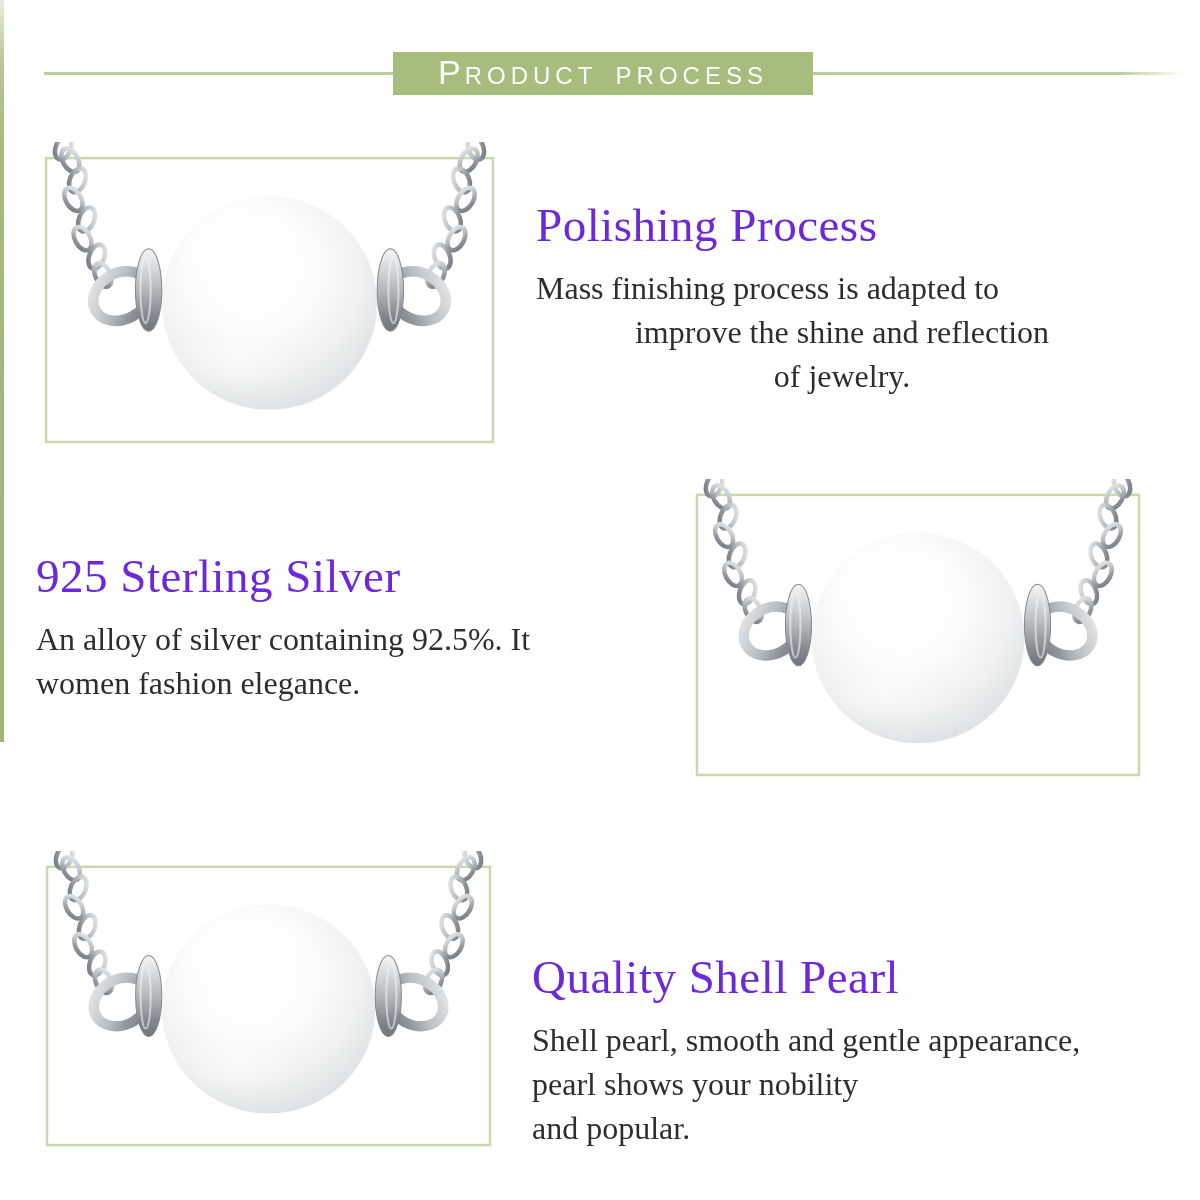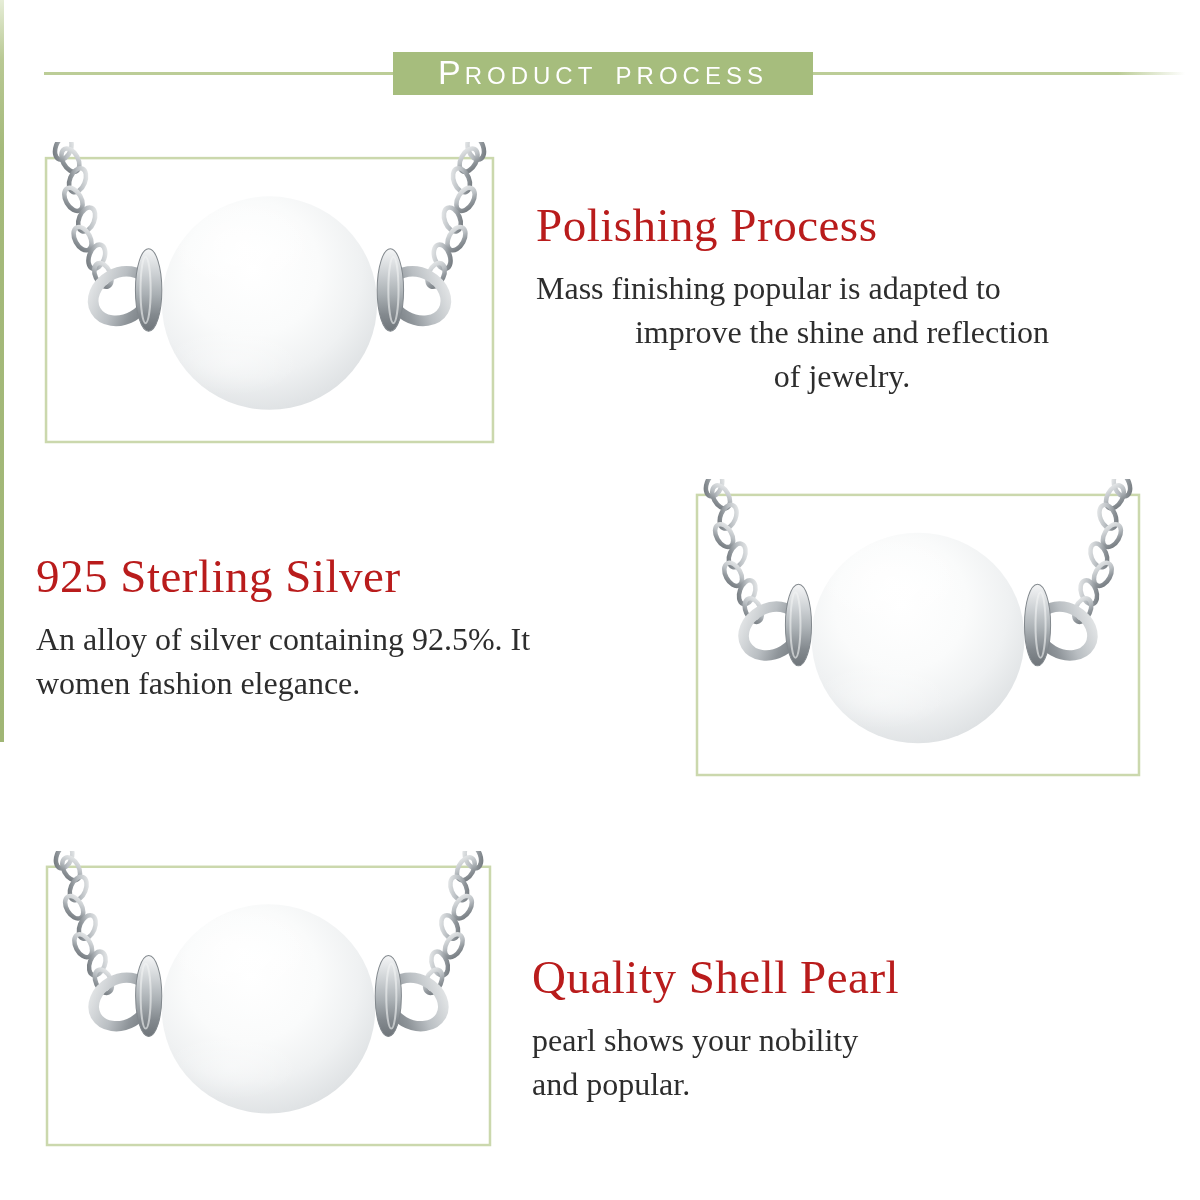--- a/index.html
+++ b/index.html
@@ -34,21 +34,21 @@
   .ring{fill:none;stroke:url(#metalGrad);stroke-width:10.5;}
   .cap{fill:url(#capGrad);stroke:#82888d;stroke-width:1;}
   .capline{fill:none;stroke:#f2f3f4;stroke-width:2;opacity:.6;}
   
   .textblock{position:absolute;width:600px;}
   .tb-1{left:536px;top:197px;}
   .tb-2{left:36px;top:548px;}
   .tb-3{left:532px;top:949px;}
   .textblock h2{
     margin:0;font-size:47px;line-height:56px;font-weight:400;
-    color:#b91c1c;letter-spacing:0.5px;white-space:nowrap;
+    color:#6d28d9;letter-spacing:0.5px;white-space:nowrap;
   }
   .body-copy{margin:13px 0 0 0;font-size:32px;line-height:44px;color:#2d2d2d;}
   .body-copy .line{display:block;white-space:nowrap;}
   .body-copy .line.indent{padding-left:12px;text-align:center;}
 </style>
 </head>
 <body>
 
 <div class="canvas">
 
@@ -111,21 +111,21 @@
   <div class="header-box"><span class="t-init">P</span><span class="t-rest">RODUCT PROCESS</span></div>
 
   <figure class="photo photo-1">
     <svg viewBox="0 0 444 300" preserveAspectRatio="none">
       <use href="#necklace-art"></use>
     </svg>
   </figure>
   <div class="textblock tb-1">
     <h2>Polishing Process</h2>
     <p class="body-copy">
-      <span class="line">Mass finishing popular is adapted to</span>
+      <span class="line">Mass finishing process is adapted to</span>
       <span class="line indent">improve the shine and reflection</span>
       <span class="line indent">of jewelry.</span>
     </p>
   </div>
 
   <div class="textblock tb-2">
     <h2>925 Sterling Silver</h2>
     <p class="body-copy">
       <span class="line">An alloy of silver containing 92.5%. It</span>
       <span class="line">women fashion elegance.</span>
@@ -138,18 +138,19 @@
   </figure>
 
   <figure class="photo photo-3">
     <svg viewBox="0 0 444 300" preserveAspectRatio="none">
       <use href="#necklace-art"></use>
     </svg>
   </figure>
   <div class="textblock tb-3">
     <h2>Quality Shell Pearl</h2>
     <p class="body-copy">
+      <span class="line">Shell pearl, smooth and gentle appearance,</span>
       <span class="line">pearl shows your nobility</span>
       <span class="line">and popular.</span>
     </p>
   </div>
 
 </div>
 
 </body></html>

